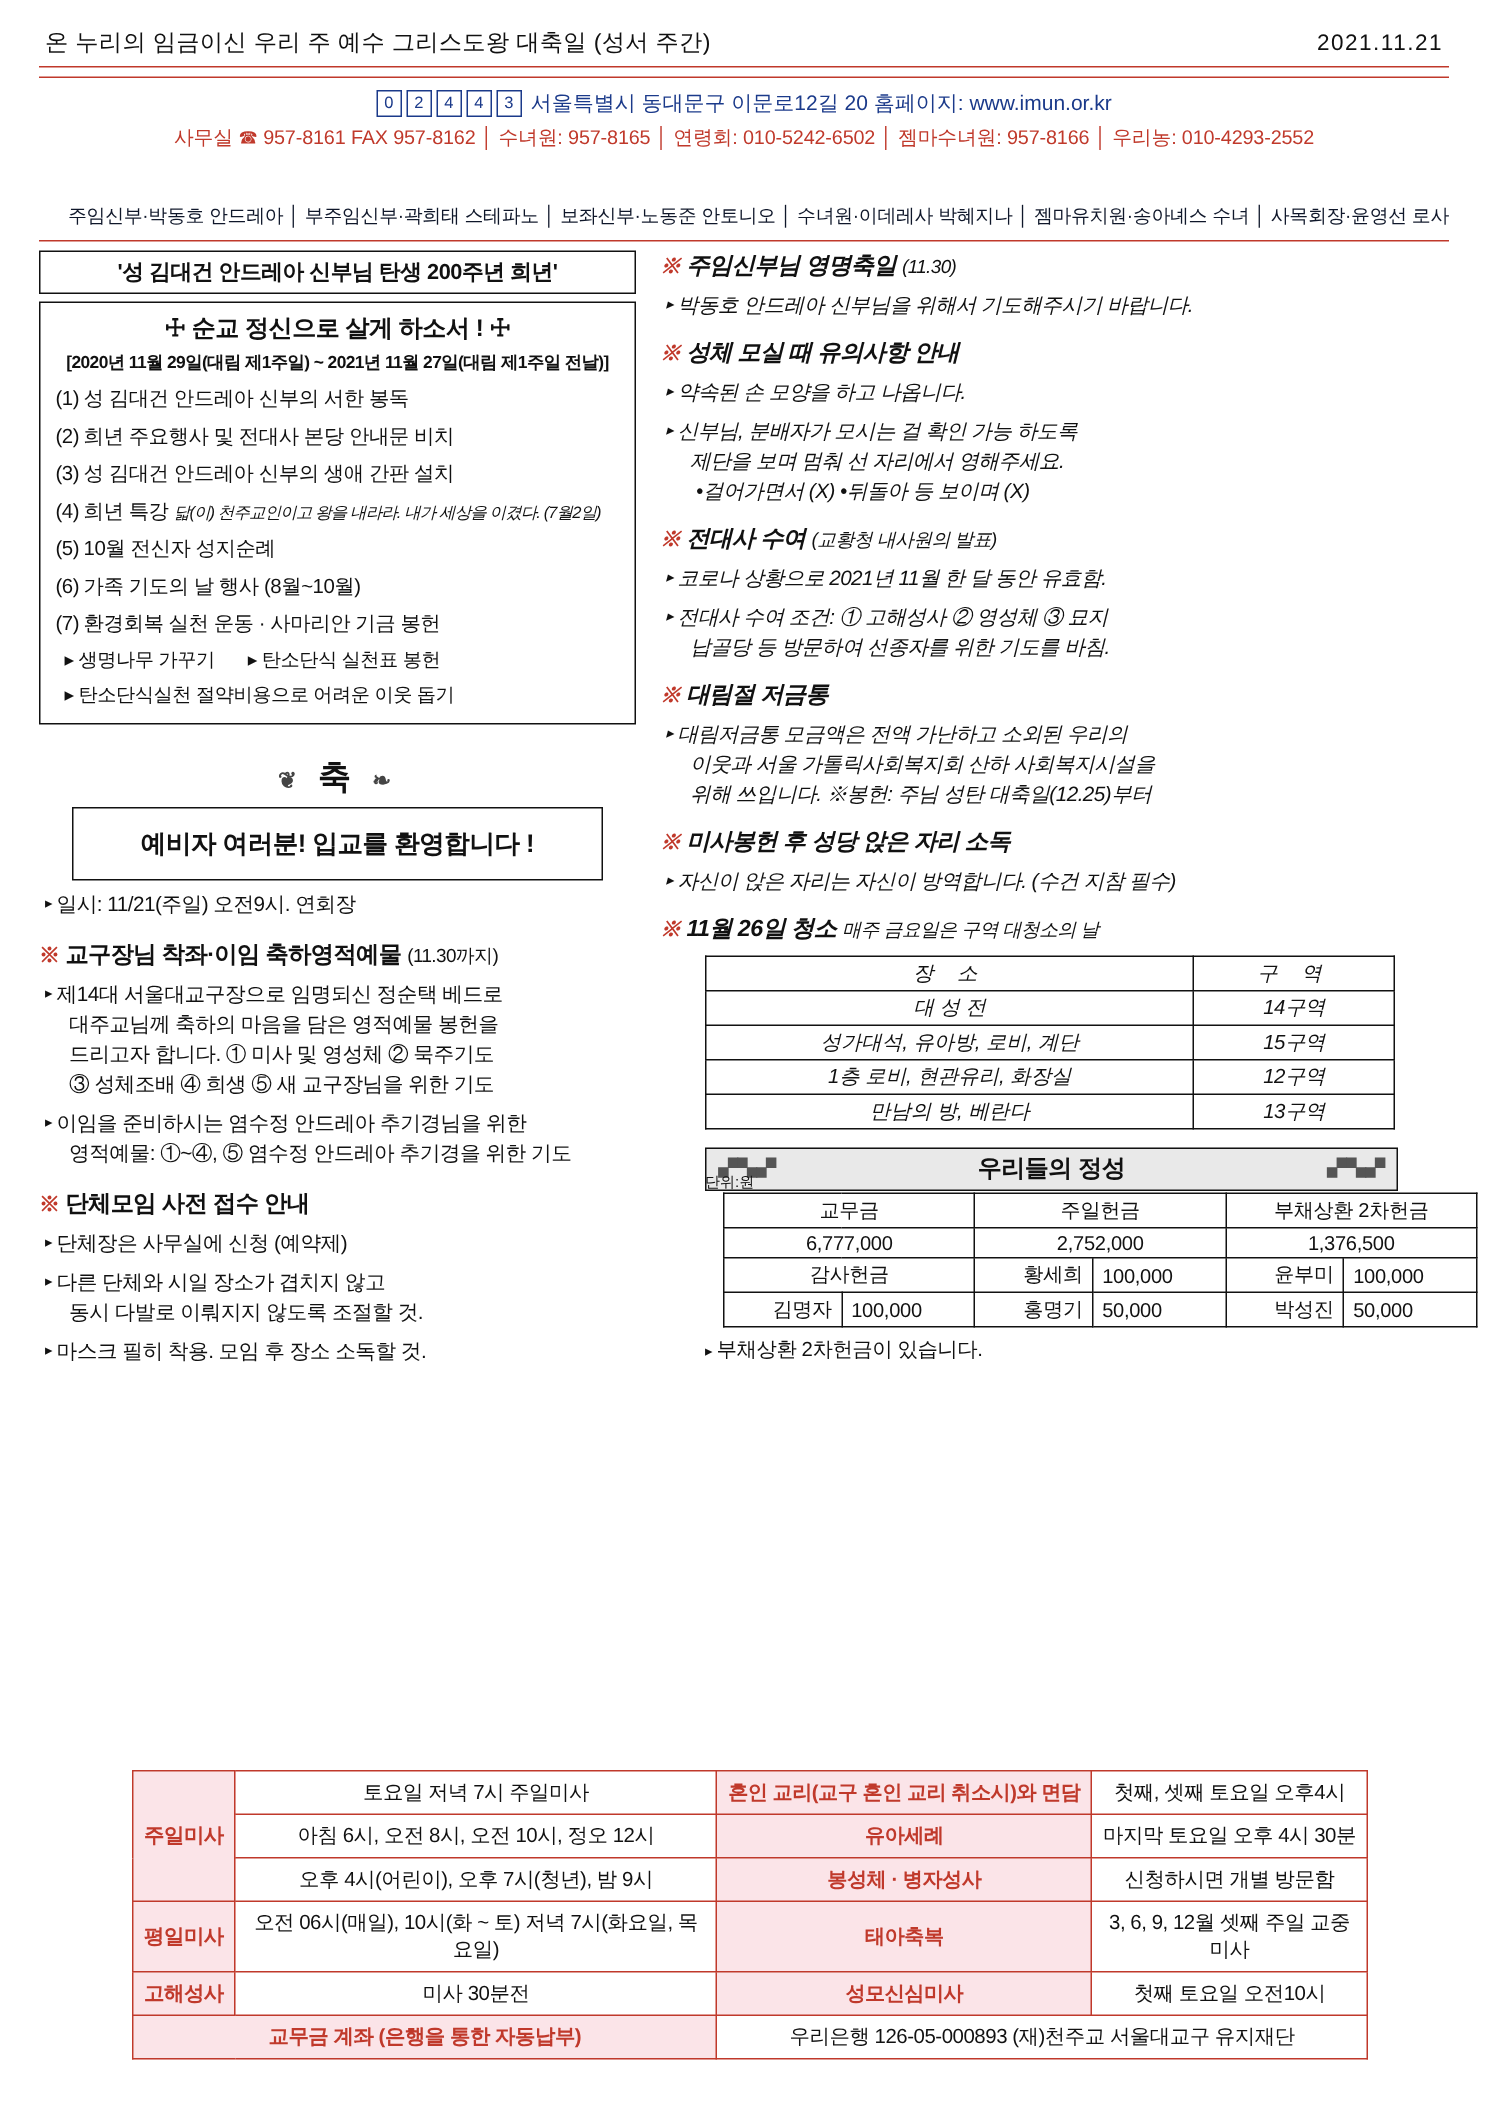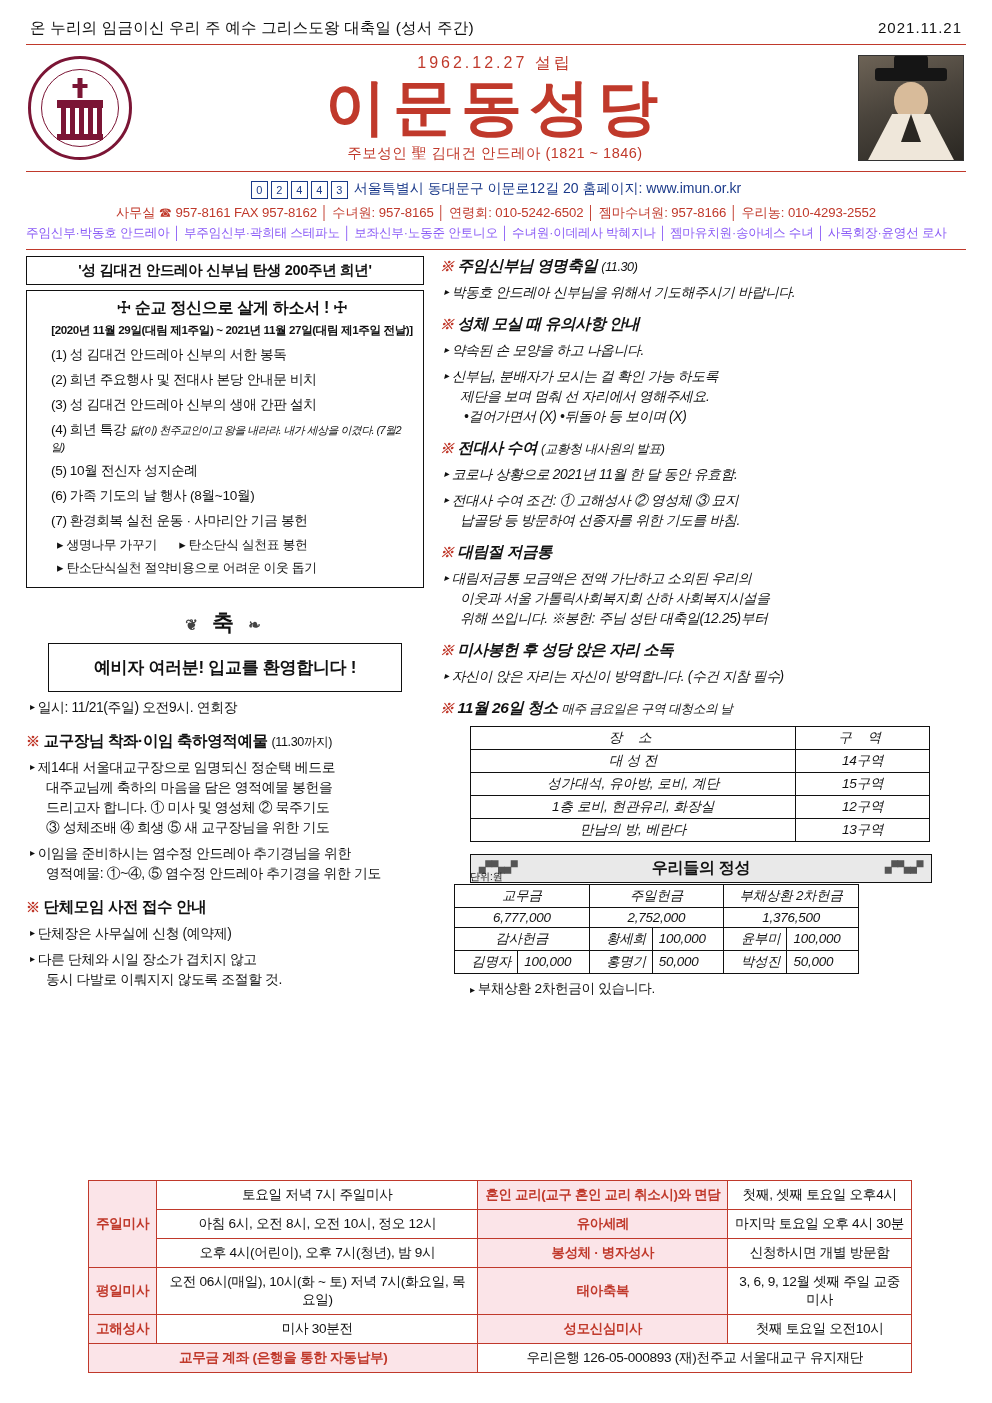--- a/index.html
+++ b/index.html
@@ -151,25 +151,26 @@
     font-weight: normal; color: #1b3a8a;
   }
   .contact-line {
     text-align: center;
     font-size: 13.2px;
     color: #c0392b;
     padding: 2px 0;
     letter-spacing: -.1px;
   }
   .staff-line {
-    text-align: left;
+    text-align: right;
     font-size: 12.6px;
-    color: #8b5cf6;
+    color: #0f172a;
     padding: 1px 0 3px 0;
     letter-spacing: -.2px;
+    margin-top: 32px;
   }
 
   
   .columns {
     display: flex;
     gap: 16px;
     margin-top: 6px;
   }
   .col-left { width: 398px; flex: 0 0 398px; }
   .col-right { flex: 1 1 auto; }
@@ -178,21 +179,21 @@
     border: 1.4px solid #111;
     text-align: center;
     font-size: 14.5px;
     font-weight: bold;
     padding: 4px 0;
     letter-spacing: -.3px;
   }
   .jubilee-box {
     border: 1.4px solid #111;
     margin-top: 5px;
-    padding: 7px 10px 10px 24px;
+    padding: 7px 10px 10px 10px;
   }
   .jubilee-head {
     text-align: center;
     font-size: 16px;
     font-weight: bold;
     letter-spacing: -.3px;
     margin-bottom: 4px;
   }
   .jubilee-range {
     text-align: center;
@@ -288,23 +289,22 @@
   }
   .off-banner .deco-l { left: 8px; }
   .off-banner .deco-r { right: 8px; }
   .off-unit {
     width: 460px; margin-left: 30px; text-align: left;
     font-size: 10px; margin-top: -13px; padding-right: 2px;
     position: relative; z-index: 2;
   }
   .off-table {
     border-collapse: collapse;
-    width: 405px; margin-left: 14px;
+    width: 503px; margin-left: 42px;
     font-size: 13.4px;
-    font-style: italic;
   }
   .off-table td, .off-table th {
     border: 1px solid #111;
     padding: 2px 6px;
     font-weight: normal;
     text-align: center;
     letter-spacing: -.2px;
   }
   .off-table td.name { text-align: right; padding-left: 10px; }
   .off-table td.amt { text-align: left; padding-right: 10px; }
@@ -352,42 +352,20 @@
 <body>
 
 <div class="page">
 
   <div class="topline">
     <span class="occasion">온 누리의 임금이신 우리 주 예수 그리스도왕 대축일 (성서 주간)</span>
     <span class="date">2021.11.21</span>
   </div>
   <hr class="hr-red">
 
-  <div class="masthead">
-    <div class="seal">
-      <div class="inner">
-        <div class="church">
-          <div class="bars"></div>
-        </div>
-      </div>
-    </div>
-
-    <div class="title-block">
-      <div class="found-date">1962.12.27 설립</div>
-      <div class="main-title">이문동성당</div>
-      <div class="sub-title">주보성인 聖 김대건 안드레아 (1821 ~ 1846)</div>
-    </div>
-
-    <div class="portrait">
-      <div class="hat"></div>
-      <div class="face"></div>
-      <div class="robe"></div>
-      <div class="collar"></div>
-    </div>
-  </div>
 
   <hr class="hr-thin">
 
   <div class="addr-line">
     <span class="zip">
       <b>0</b>
       <b>2</b>
       <b>4</b>
       <b>4</b>
       <b>3</b>
@@ -470,20 +448,23 @@
       <div class="sect">
         <div class="sect-title">
           <span class="mark">※</span><span>단체모임 사전 접수 안내</span>
         </div>
         <div class="bullet">
           <span class="tri">▸</span><span>단체장은 사무실에 신청 (예약제)</span>
         </div>
         <div class="bullet">
           <span class="tri">▸</span><span>다른 단체와 시일 장소가 겹치지 않고</span>
           <span class="indent">동시 다발로 이뤄지지 않도록 조절할 것.</span>
+        </div>
+        <div class="bullet">
+          <span class="tri">▸</span><span>마스크 필히 착용. 모임 후 장소 소독할 것.</span>
         </div>
       </div>
     </div>
 
     <div class="col-right">
 
       <div class="r-sect">
         <div class="sect-title">
           <span class="mark">※</span><span>주임신부님 영명축일</span>
           <span class="small">(11.30)</span>

